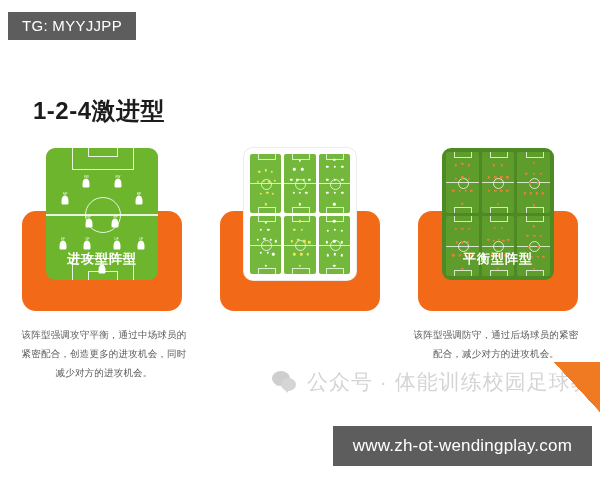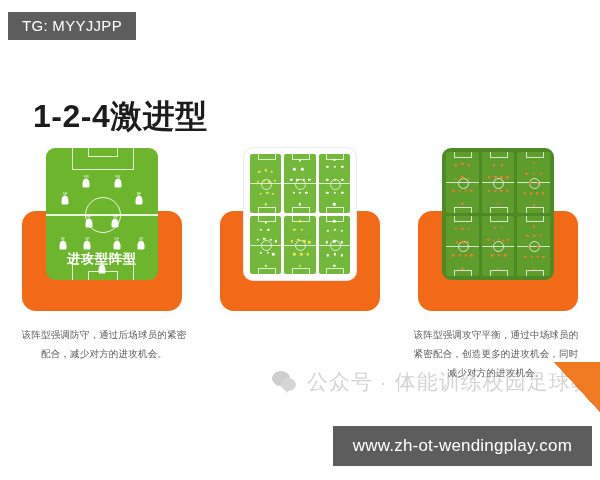--- a/index.html
+++ b/index.html
@@ -27,21 +27,21 @@
     padding: 6px 14px 7px 14px;
     line-height: 1;
     white-space: nowrap;
   }
 
   
   .page-title {
     position: absolute;
     left: 33px;
     top: 95px;
-    font-size: 32px;
+    font-size: 24px;
     font-weight: 700;
     color: #1c1c1c;
     letter-spacing: 0.5px;
     white-space: nowrap;
   }
 
   
   .cards {
     position: absolute;
     left: 0;
@@ -564,27 +564,28 @@
             <div class="dot o" style="left: 36%; top: 52%;"></div>
             <div class="dot o" style="left: 64%; top: 52%;"></div>
             <div class="dot o" style="left: 24%; top: 68%;"></div>
             <div class="dot o" style="left: 44%; top: 68%;"></div>
             <div class="dot o" style="left: 62%; top: 68%;"></div>
             <div class="dot o" style="left: 80%; top: 68%;"></div>
             <div class="dot o" style="left: 50%; top: 88%;"></div>
           </div>
         </div>
     </div>
+    <div class="card-label">平衡型阵型</div>
   </div>
 
 </div>
 
 <div class="descs">
+  <div class="desc">该阵型强调攻守平衡，通过中场球员的紧密配合，创造更多的进攻机会，同时减少对方的进攻机会。</div>
   <div class="desc">该阵型强调防守，通过后场球员的紧密配合，减少对方的进攻机会。</div>
-  <div class="desc">该阵型强调攻守平衡，通过中场球员的紧密配合，创造更多的进攻机会，同时减少对方的进攻机会。</div>
 </div>
 
 <div class="watermark">
   <div class="wechat-icon">
     <div class="t1"></div>
     <div class="t2"></div>
     <div class="b1"></div>
     <div class="b2"></div>
   </div>
   <div class="wm-text">公众号 · 体能训练校园足球教练资料</div>

